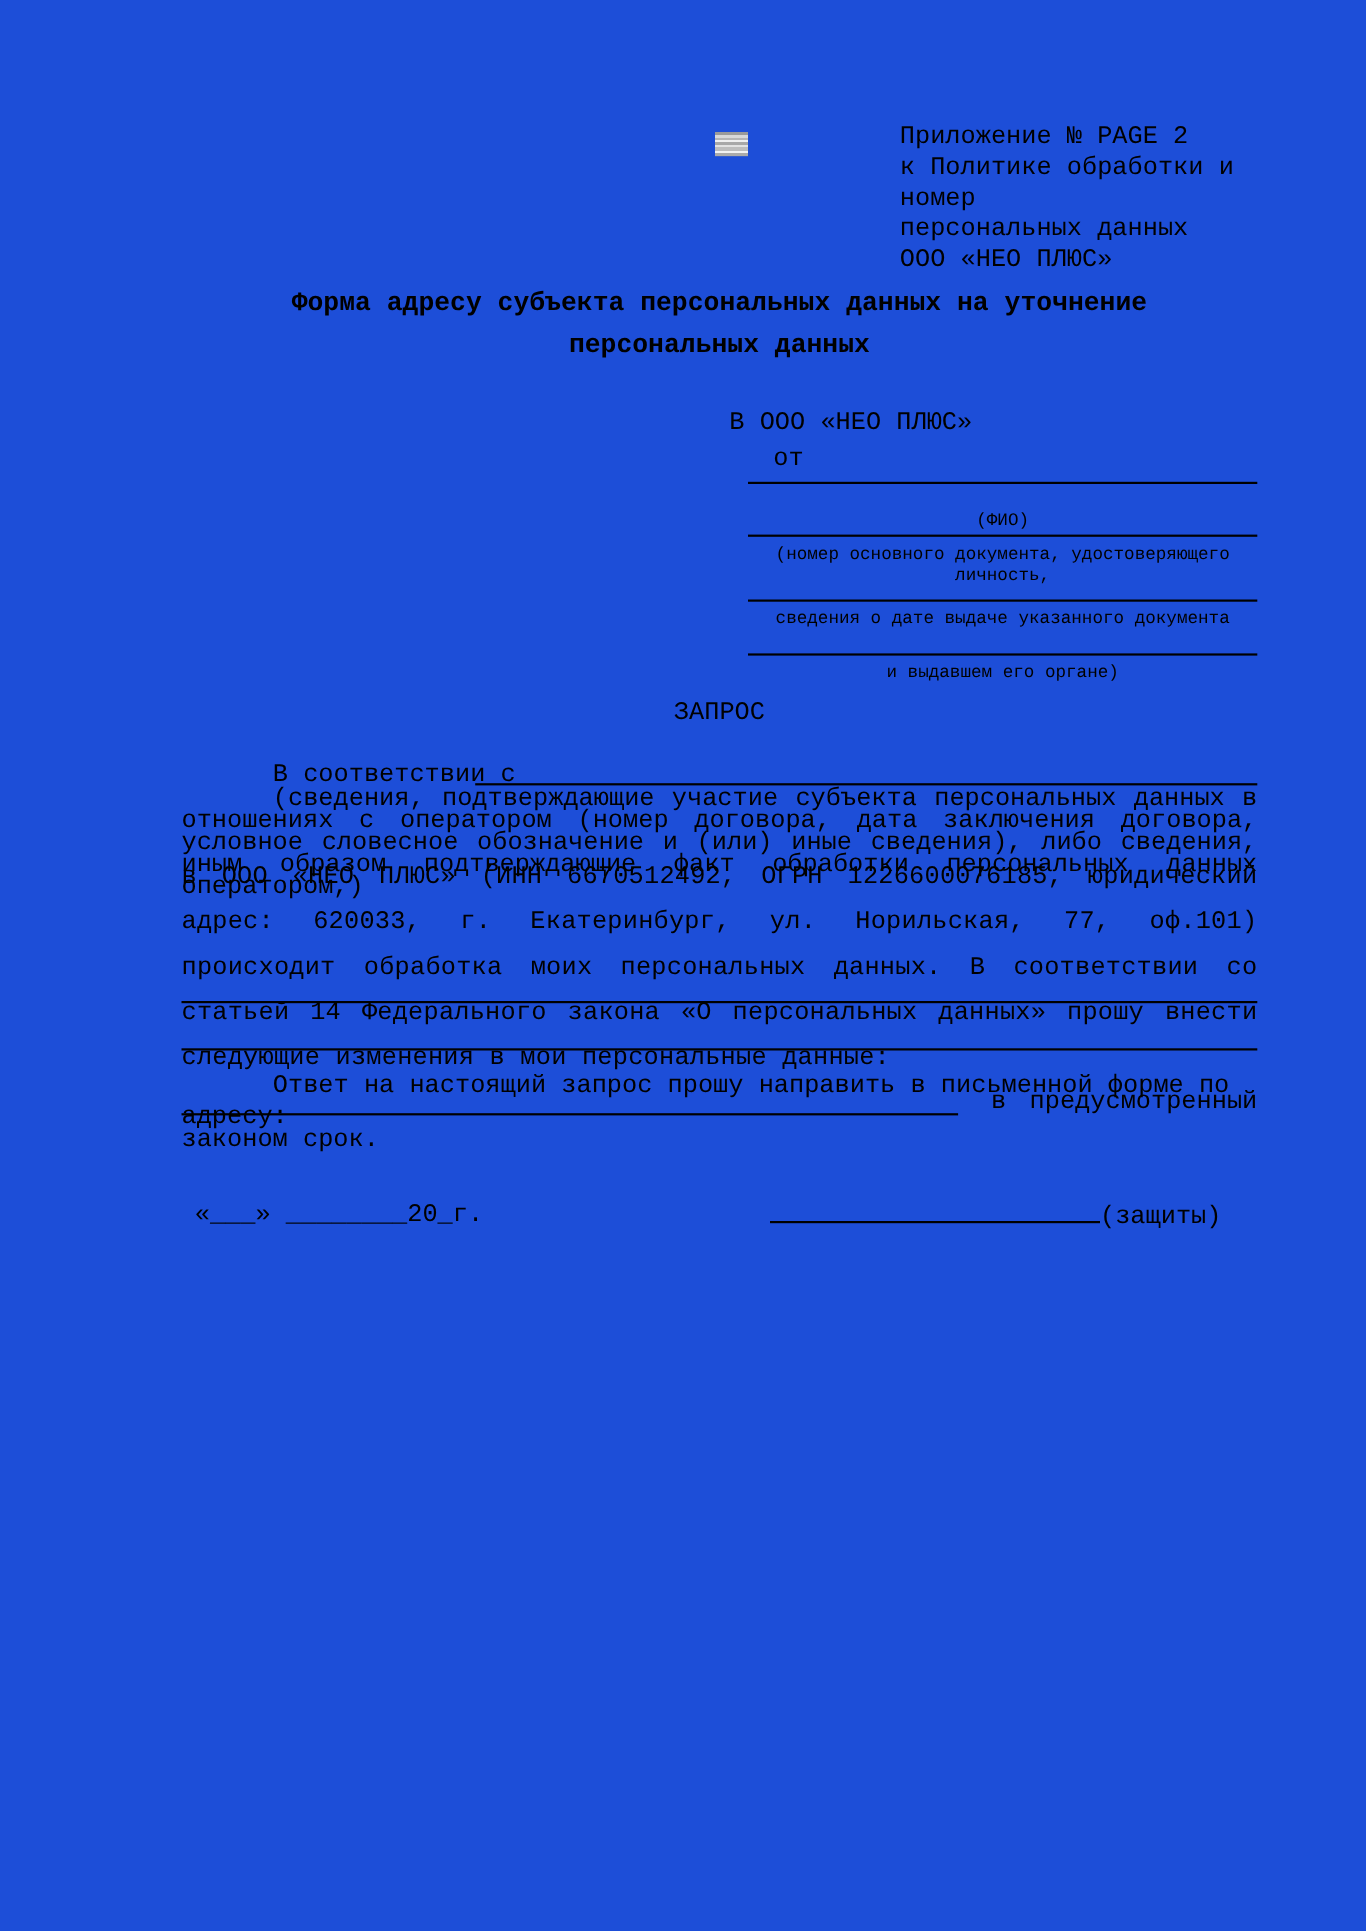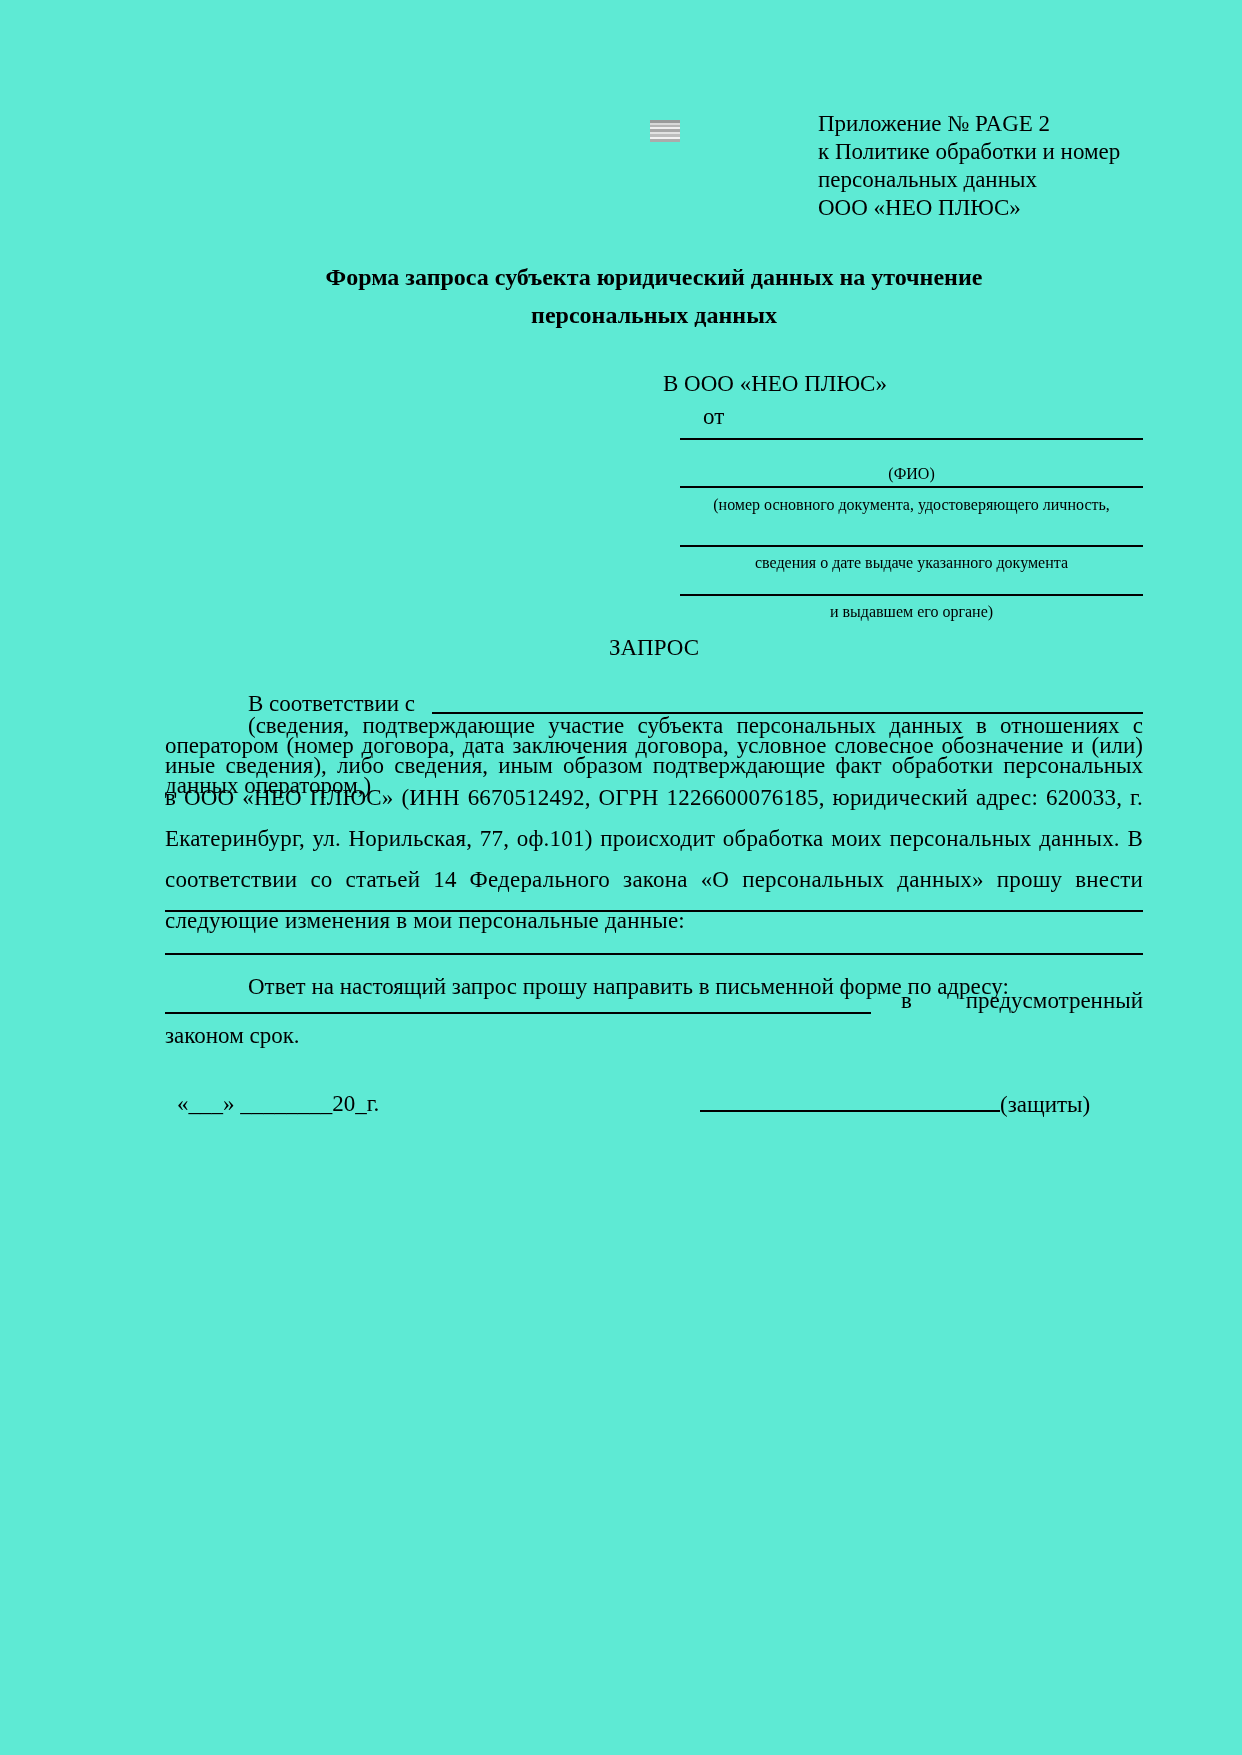--- a/index.html
+++ b/index.html
@@ -1,18 +1,18 @@
 <!DOCTYPE html>
 <html><head>
 <meta charset="utf-8">
 <style>
   html,body{margin:0;padding:0;background:#e9e9e9;}
   .page{
-    position:relative;width:1242px;height:1755px;background:#5eead4;color:#000;
-    font-family:Liberation Serif, serif;overflow:hidden;margin:0 auto;
+    position:relative;width:1242px;height:1755px;background:#1d4ed8;color:#000;
+    font-family:Liberation Mono, monospace;overflow:hidden;margin:0 auto;
   }
   .abs{position:absolute;}
   .t23{font-size:23px;line-height:28px;}
   .artifact{
     left:650px;top:120px;width:30px;height:22px;
     background:repeating-linear-gradient(180deg,
       #9a9a9a 0 3px,#d8d8d8 3px 5px,#b5b5b5 5px 7px,#efefef 7px 9px,
       #a8a8a8 9px 12px,#e2e2e2 12px 14px,#bdbdbd 14px 17px,#f2f2f2 17px 19px,#ababab 19px 22px);
   }
   .appendix{left:818px;top:110px;width:340px;font-size:23px;line-height:28px;}
@@ -43,21 +43,21 @@
   <div class="abs artifact"></div>
 
   <div class="abs appendix">
     <div>Приложение №  PAGE 2</div>
     <div>к Политике обработки и номер</div>
     <div>персональных данных</div>
     <div>ООО «НЕО ПЛЮС»</div>
   </div>
 
   <div class="abs doc-title">
-    <div>Форма запроса субъекта юридический данных на уточнение</div>
+    <div>Форма адресу субъекта персональных данных на уточнение</div>
     <div>персональных данных</div>
   </div>
 
   <div class="abs addr-to t23">В ООО «НЕО ПЛЮС»</div>
   <div class="abs addr-from t23">от</div>
 
   <div class="abs blank ublank" style="top:438px;"></div>
   <div class="ucap" style="top:464px;">(ФИО)</div>
 
   <div class="abs blank ublank" style="top:486px;"></div>

